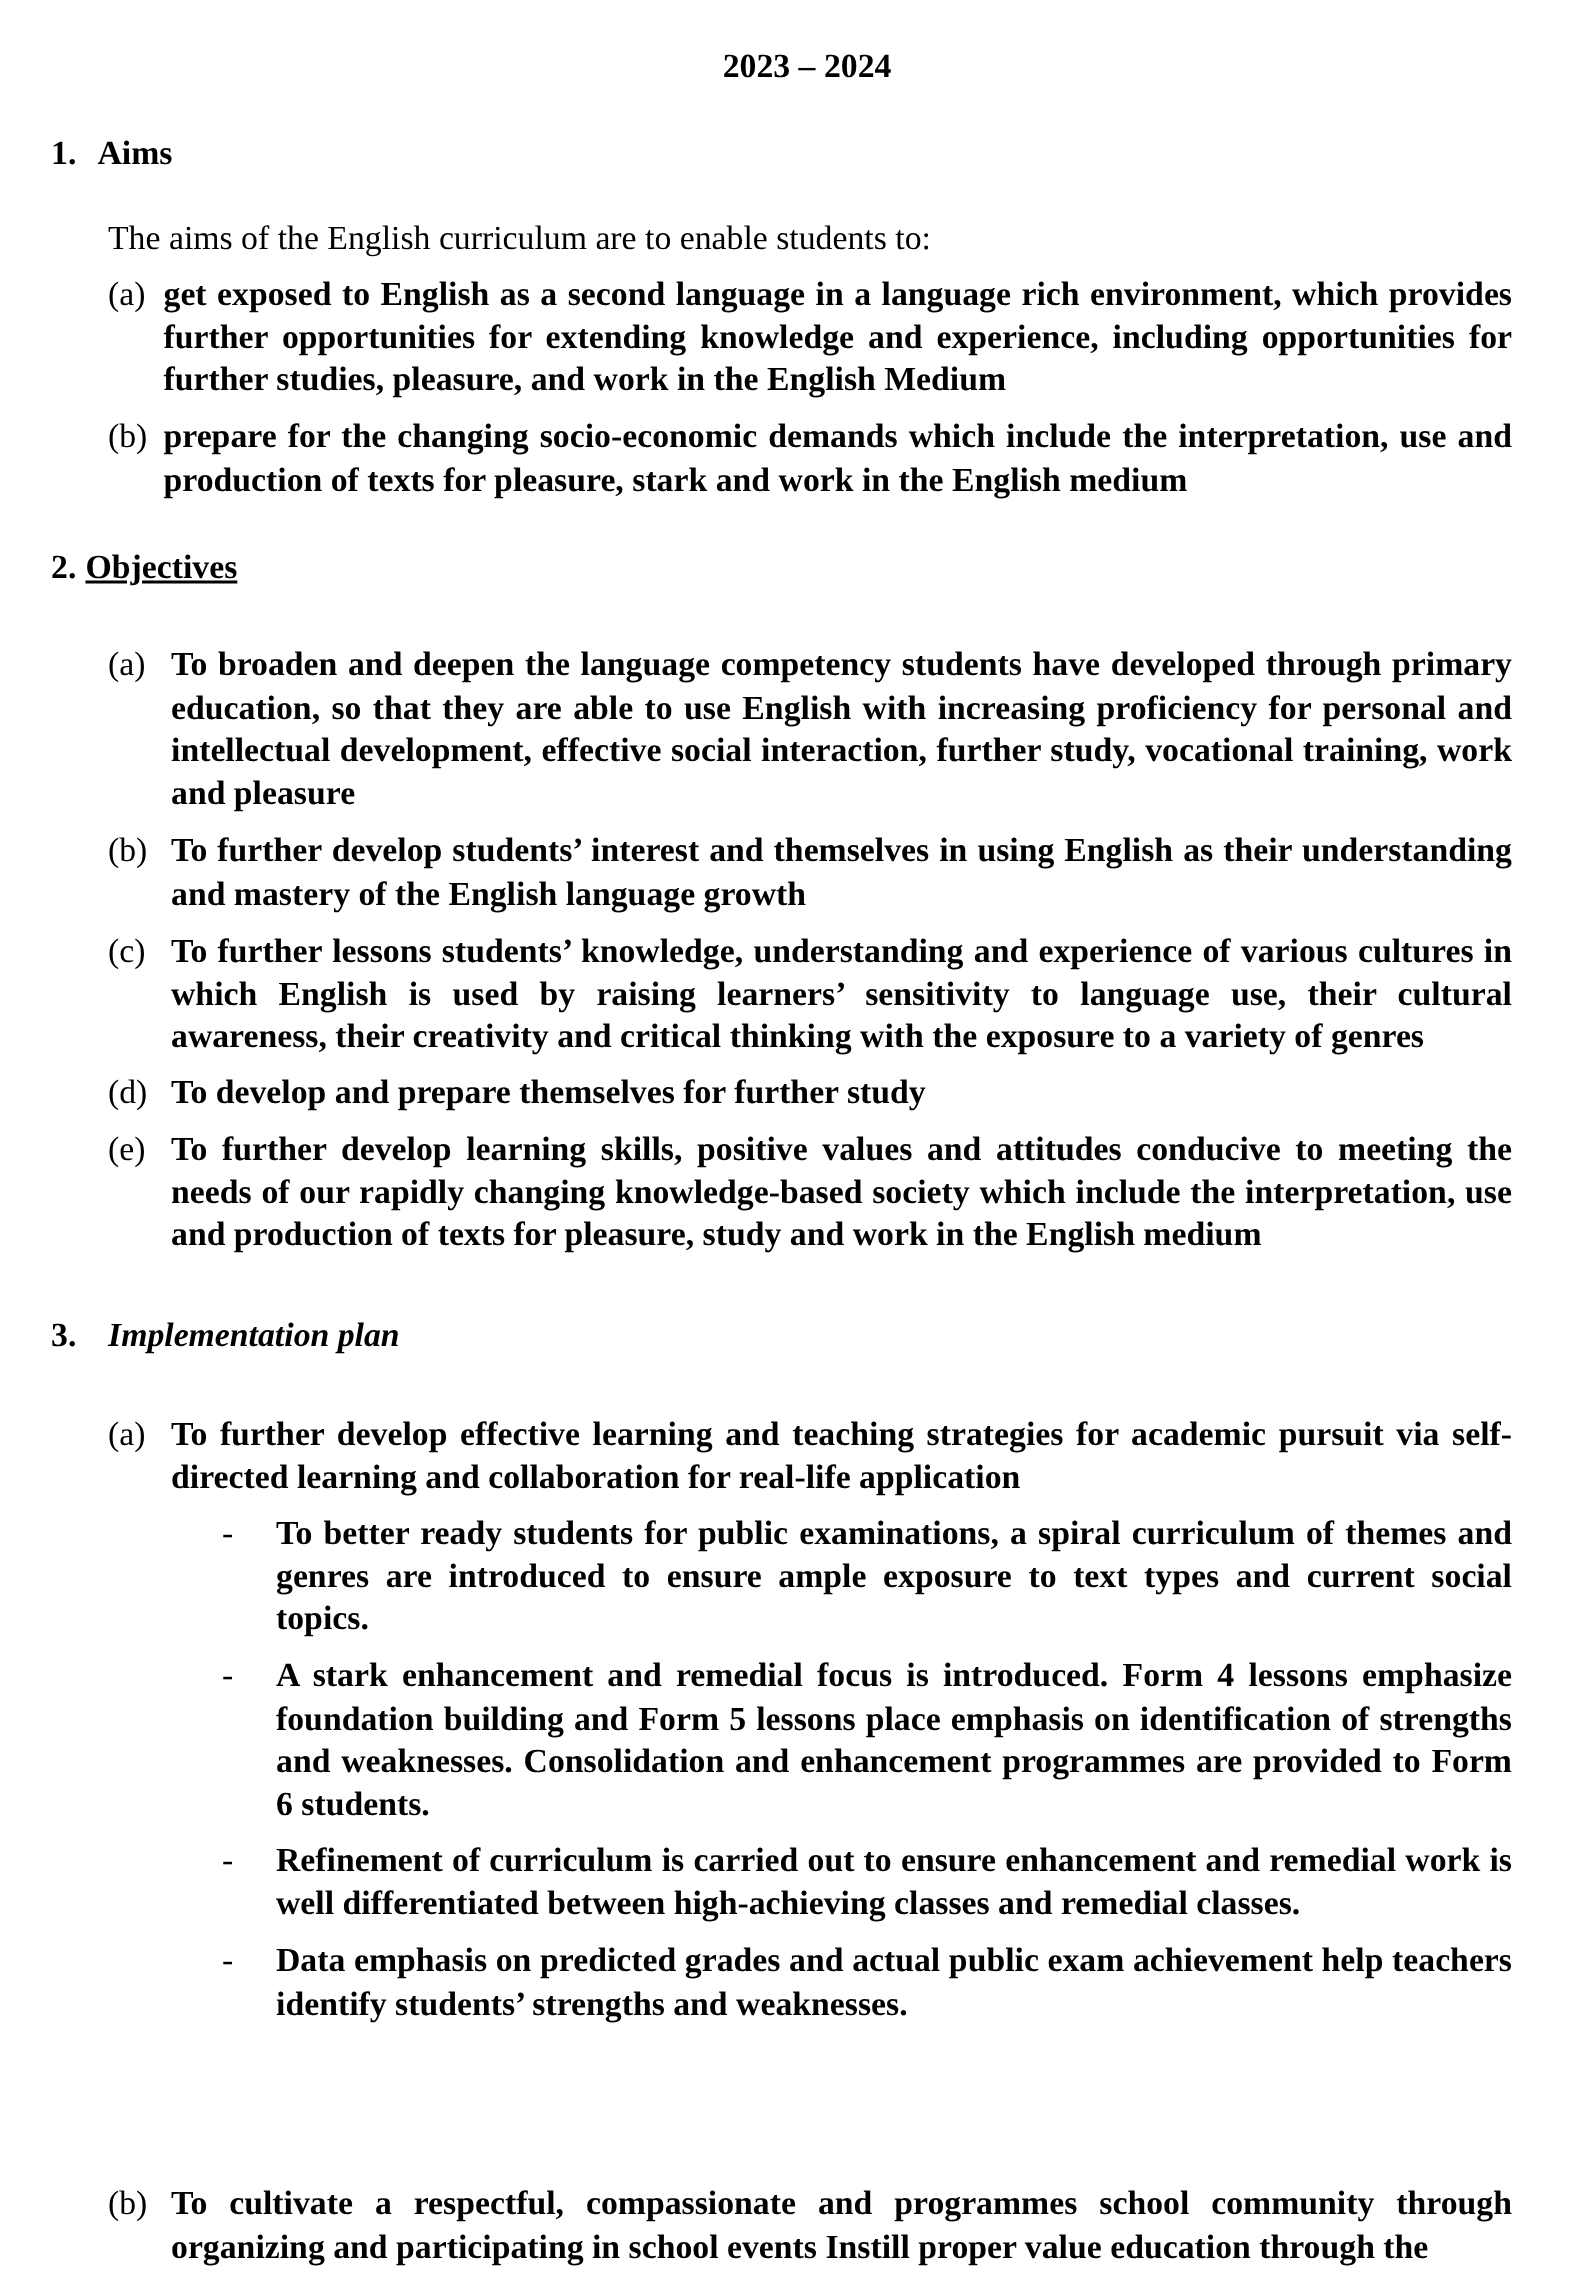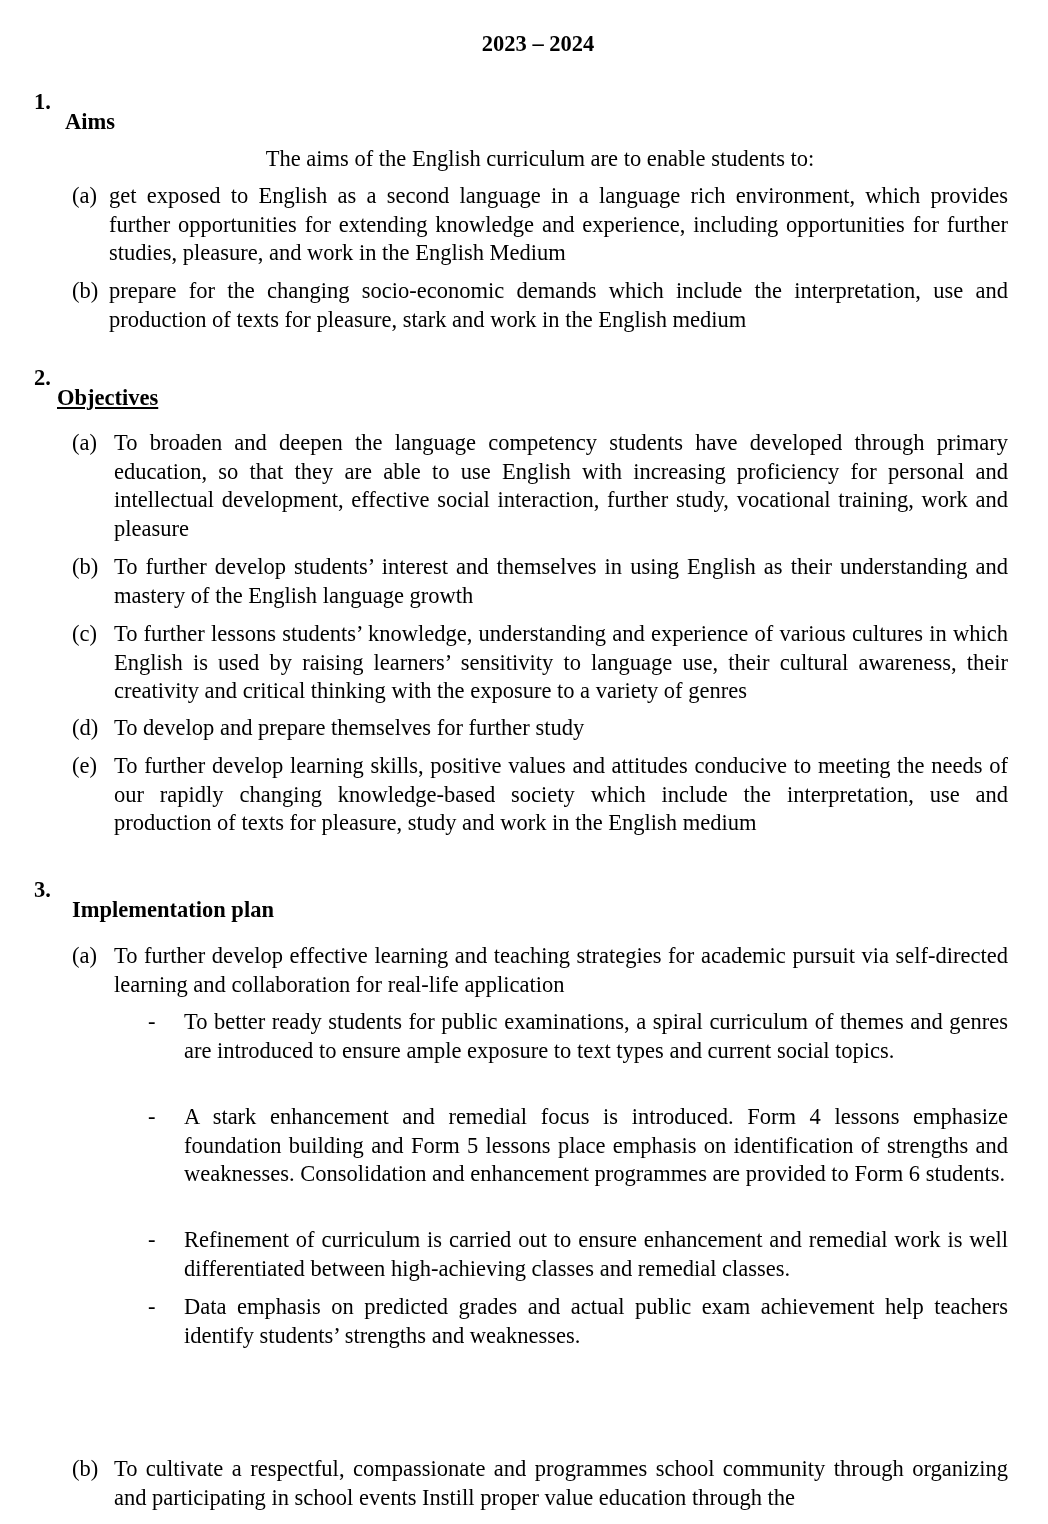--- a/index.html
+++ b/index.html
@@ -40,41 +40,40 @@
       font-size: 22.5px;
       line-height: 30px;
       left: 34px;
     }
     .heading .num {
       display: inline-block;
     }
     .heading .txt {
       position: absolute;
       white-space: nowrap;
-      margin-top: 20px;
     }
     .para {
       position: absolute;
       left: 72px;
       width: 936px;
-      text-align: center;
     }
     .item {
       position: absolute;
       right: 40px;
       text-align: justify;
       text-align-last: left;
     }
     .item .marker {
       position: absolute;
       top: 0;
     }
     .item .body {
       display: block;
       text-align: justify;
+      font-weight: bold;
     }
   </style>
 </head>
 <body>
 
 <div class="page">
 
   <div class="doc-title">2023 – 2024</div>
 
   <div class="heading" style="top:87px;">
@@ -119,21 +118,21 @@
     <span class="body">To develop and prepare themselves for further study</span>
   </div>
 
   <div class="item" style="top:752px; left:114px;">
     <span class="marker" style="left:-42px;">(e)</span>
     <span class="body">To further develop learning skills, positive values and attitudes conducive to meeting the needs of our rapidly changing knowledge-based society which include the interpretation, use and production of texts for pleasure, study and work in the English medium</span>
   </div>
 
   <div class="heading" style="top:875px;">
     <span class="num">3.</span>
-    <span class="txt" style="left:38px;">Implementation plan</span>
+    <span class="txt" style="left:38px;font-style:italic;">Implementation plan</span>
   </div>
 
   <div class="item" style="top:942px; left:114px;">
     <span class="marker" style="left:-42px;">(a)</span>
     <span class="body">To further develop effective learning and teaching strategies for academic pursuit via self-directed learning and collaboration for real-life application</span>
   </div>
 
   <div class="item" style="top:1008px; left:184px;">
     <span class="marker" style="left:-36px;">-</span>
     <span class="body">To better ready students for public examinations, a spiral curriculum of themes and genres are introduced to ensure ample exposure to text types and current social topics.</span>

